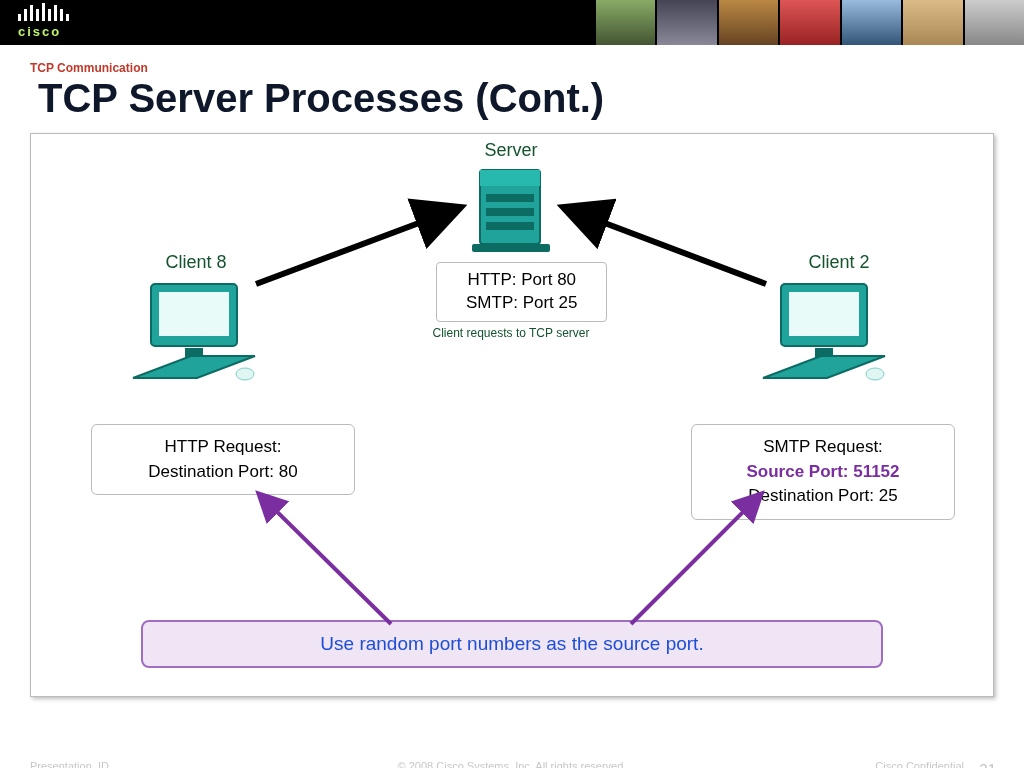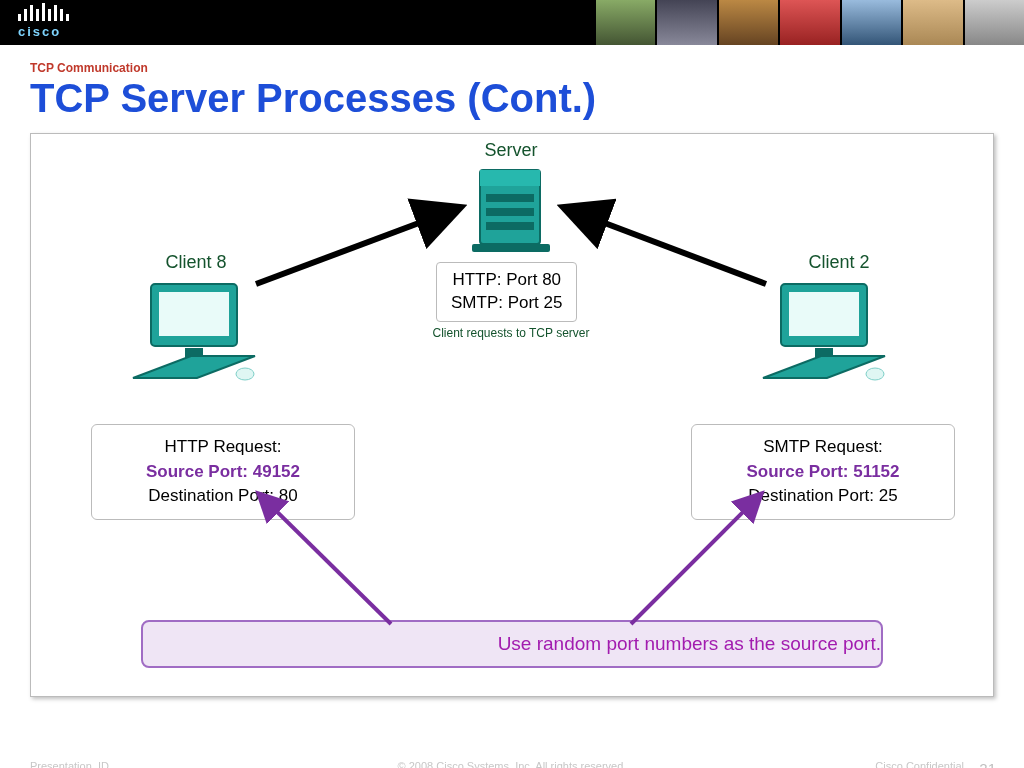--- a/index.html
+++ b/index.html
@@ -1,34 +1,34 @@
 <!DOCTYPE html>
 <html><head>
 <meta charset="utf-8">
 <style>
   html, body { margin:0; padding:0; width:1024px; height:768px; font-family:Arial,Helvetica,sans-serif; background:#fff; overflow:hidden; }
   .banner { height:45px; background:#000; position:relative; }
-  .cisco-logo { position:absolute; left:18px; top:6px; color:#7dd3fc; font-weight:bold; letter-spacing:2px; font-size:13px; }
+  .cisco-logo { position:absolute; left:18px; top:6px; color:#bef264; font-weight:bold; letter-spacing:2px; font-size:13px; }
   .cisco-bars { position:absolute; left:18px; top:3px; display:flex; gap:3px; align-items:flex-end; height:18px; }
   .cisco-bars span { width:3px; background:#fff; display:inline-block; }
   .photostrip { position:absolute; right:0; top:0; height:45px; width:430px; display:flex; }
   .photostrip div { flex:1; border-left:2px solid #000; }
   .p1{background:linear-gradient(#8a6,#453)} .p2{background:linear-gradient(#445,#889)}
   .p3{background:linear-gradient(#b84,#642)} .p4{background:linear-gradient(#d55,#922)}
   .p5{background:linear-gradient(#9bd,#357)} .p6{background:linear-gradient(#db8,#a85)}
   .p7{background:linear-gradient(#ccc,#888)}
   .headings { padding:16px 30px 8px; }
   .kicker { color:#C0392B; font-size:12px; font-weight:bold; }
-  .title  { color:#1d4ed8; font-size:40px; font-weight:bold; line-height:1.05; margin-top:2px; }
+  .title  { color:#0f172a; font-size:40px; font-weight:bold; line-height:1.05; margin-top:2px;margin-left:8px; }
   .diagram-frame { margin:6px 30px 0; border:1px solid #bbb; box-shadow:2px 2px 4px rgba(0,0,0,.25); height:562px; position:relative; background:#fff; }
   .lbl { position:absolute; font-size:18px; color:#14532d; text-align:center; }
-  .portsbox { position:absolute; border:1px solid #bbb; border-radius:4px; background:#fff; padding:6px 14px; font-size:17px; text-align:center; line-height:1.35; }
+  .portsbox { position:absolute; border:1px solid #bbb; border-radius:4px; background:#fff; padding:6px 29px; font-size:17px; text-align:center; line-height:1.35; }
   .reqbox { position:absolute; border:1px solid #bbb; border-radius:6px; background:#fff; padding:10px 16px; font-size:17px; text-align:center; line-height:1.45; width:230px; }
   .reqbox .sp { color:#7A2EA0; font-weight:bold; }
-  .callout { position:absolute; left:110px; right:110px; bottom:28px; height:44px; border:2px solid #A06CC4; border-radius:8px; background:#EFE5F5; display:flex; align-items:center; justify-content:flex-end; font-size:19px; color:#a21caf; }
+  .callout { position:absolute; left:110px; right:110px; bottom:28px; height:44px; border:2px solid #A06CC4; border-radius:8px; background:#EFE5F5; display:flex; align-items:center; justify-content:center; font-size:19px; color:#1d4ed8; }
   .footer { position:absolute; bottom:8px; left:0; right:0; font-size:11px; color:#c7c7c7; }
   .footer .l{position:absolute;left:30px} .footer .c{position:absolute;left:0;right:0;text-align:center}
   .footer .r1{position:absolute;right:60px} .footer .r2{position:absolute;right:28px;font-size:15px;color:#bfbfbf}
   svg.overlay{position:absolute;left:0;top:0;width:100%;height:100%;pointer-events:none}
 </style>
 </head>
 <body>
 
 <div class="banner">
   <div class="cisco-bars">
@@ -92,21 +92,20 @@
 
   <div class="portsbox" style="left:405px; top:128px;">
     <div>HTTP: Port 80</div>
     <div>SMTP: Port 25</div>
   </div>
 
   <div class="lbl" style="left:330px; top:192px; width:300px; font-size:12px">Client requests to TCP server</div>
 
   <div class="reqbox" style="left:60px; top:290px;">
     <div>HTTP Request:</div>
-    <div class="sp">Source Port: 49152</div>
     <div>Destination Port: 80</div>
   </div>
   <div class="reqbox" style="left:660px; top:290px;">
     <div>SMTP Request:</div>
     <div class="sp">Source Port: 51152</div>
     <div>Destination Port: 25</div>
   </div>
 
   <div class="callout">
     <span>Use random port numbers as the source port.</span>

